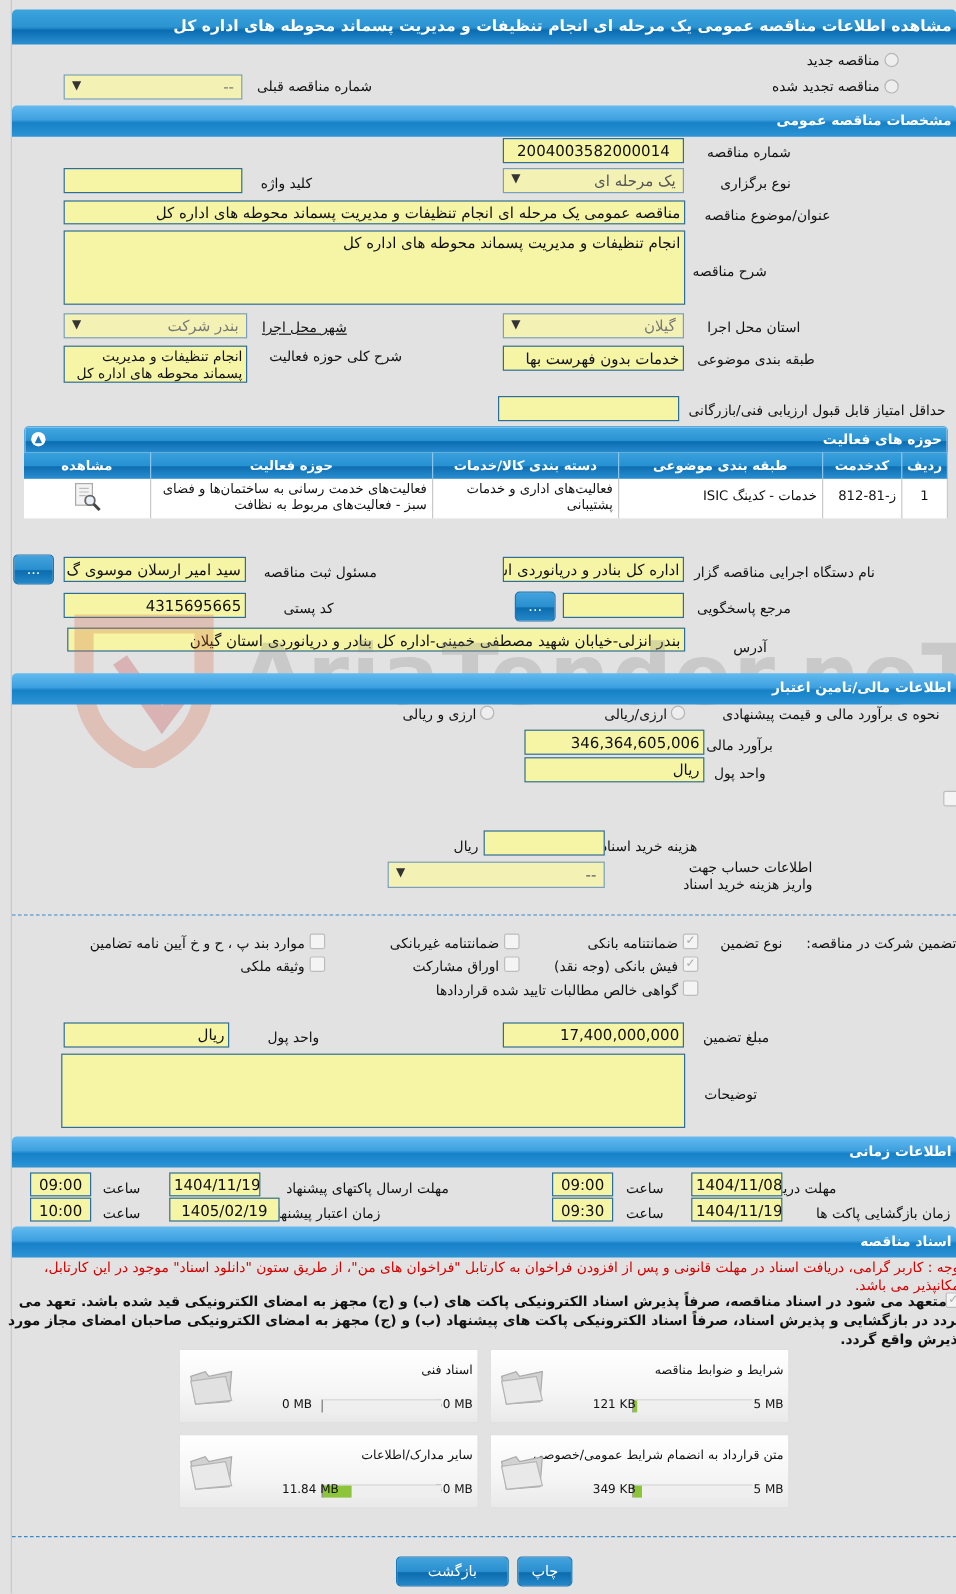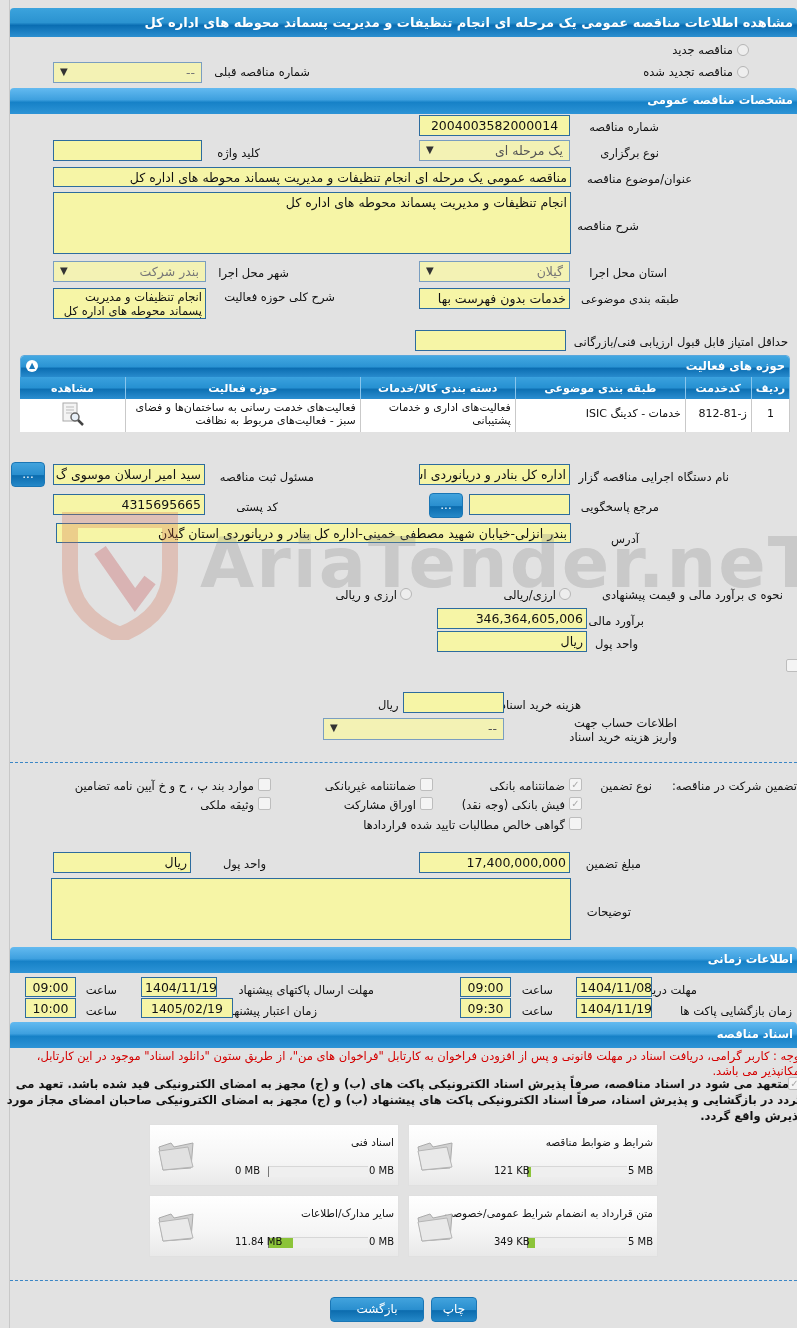--- a/index.html
+++ b/index.html
@@ -97,21 +97,21 @@
   <div class="fld" style="left:43px; top:167px; width:518px; height:20px;">مناقصه عمومی یک مرحله ای انجام تنظیفات  و مدیریت پسماند محوطه های اداره کل</div>
 
   <span class="lbl" style="right:158px; top:219px;">شرح مناقصه</span>
   <div class="fld" style="left:43px; top:192px; width:518px; height:62px; white-space:normal; vertical-align:top;">انجام تنظیفات  و مدیریت پسماند محوطه های اداره کل</div>
 
   <span class="lbl" style="right:130px; top:266px;">استان محل اجرا</span>
   <div class="sel" style="left:409px; top:261px; width:151px; height:21px;">
     <span>گیلان</span>
     <span class="arr">▼</span>
   </div>
-  <span class="lbl" style="right:508px; top:266px;">شهر محل اجرا</span>
+  <span class="lbl" style="right:508px; top:266px;text-decoration:underline;">شهر محل اجرا</span>
   <div class="sel" style="left:43px; top:261px; width:153px; height:21px;">
     <span>بندر شرکت</span>
     <span class="arr">▼</span>
   </div>
 
   <span class="lbl" style="right:118px; top:292px;">طبقه بندی موضوعی</span>
   <div class="fld" style="left:409px; top:288px; width:151px; height:21px;">خدمات بدون فهرست بها</div>
   <span class="lbl" style="right:462px; top:290px;">شرح کلی حوزه فعالیت</span>
   <div class="fld" style="left:43px; top:288px; width:153px; height:31px; white-space:normal; font-size:11.5px; line-height:14px; padding-top:1px;">انجام تنظیفات  و مدیریت پسماند محوطه های اداره کل</div>
 
@@ -173,20 +173,21 @@
   <div class="fld" style="left:46px; top:523px; width:515px; height:20px;">بندر انزلی-خیابان شهید مصطفی خمینی-اداره کل بنادر و دریانوردی استان گیلان</div>
 
   <div class="watermark">
     <svg width="120" height="130" viewBox="0 0 120 130">
       <path d="M10 10 L110 10 L110 60 Q110 105 60 125 Q10 105 10 60 Z" fill="none" stroke="#d46a4a" stroke-width="16"></path>
       <path d="M40 40 L75 90 L90 70" fill="none" stroke="#c23b3b" stroke-width="14"></path>
     </svg>
     <span class="wm-text">AriaTender.neT</span>
   </div>
 
+  <div class="hdr" style="top:561px;">اطلاعات مالی/تامین اعتبار</div>
 
   <span class="lbl" style="right:14px; top:588px;">نحوه ی برآورد مالی و قیمت پیشنهادی</span>
   <span class="radio" style="right:226px; top:588px;"></span>
   <span class="lbl" style="right:241px; top:588px;">ارزی/ریالی</span>
   <span class="radio" style="right:385px; top:588px;"></span>
   <span class="lbl" style="right:400px; top:588px;">ارزی و ریالی</span>
 
   <span class="lbl" style="right:153px; top:614px;">برآورد مالی</span>
   <div class="fld num-right" style="left:427px; top:608px; width:150px; height:21px;">346,364,605,006</div>
 

